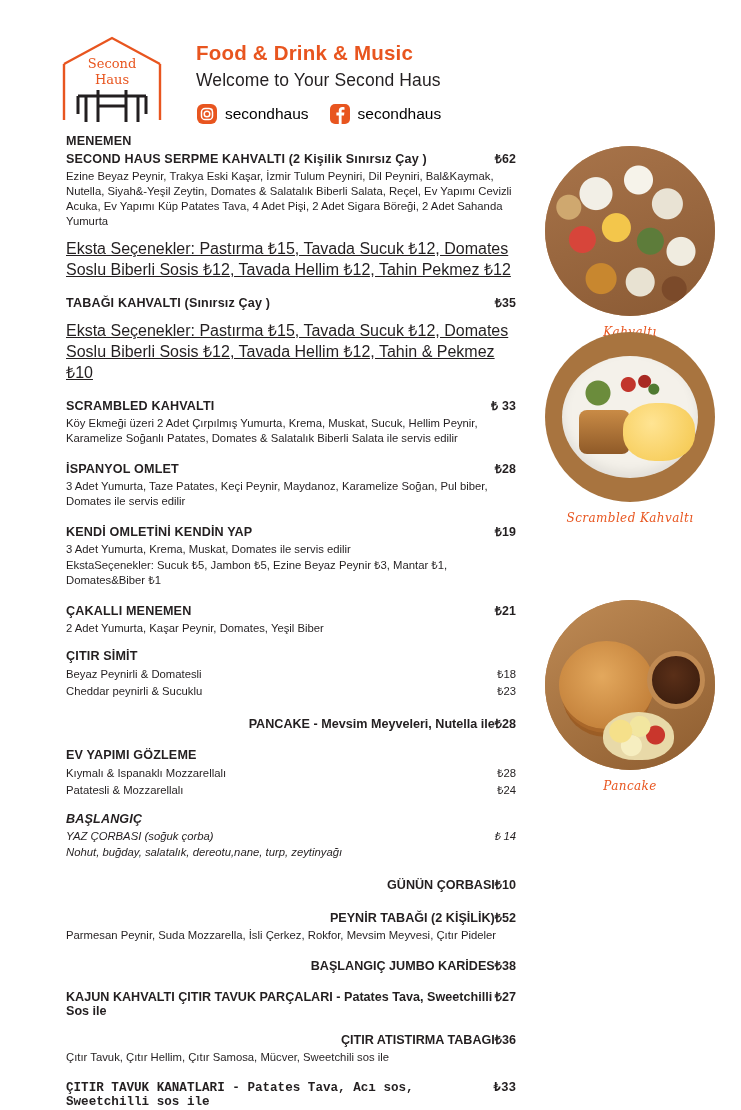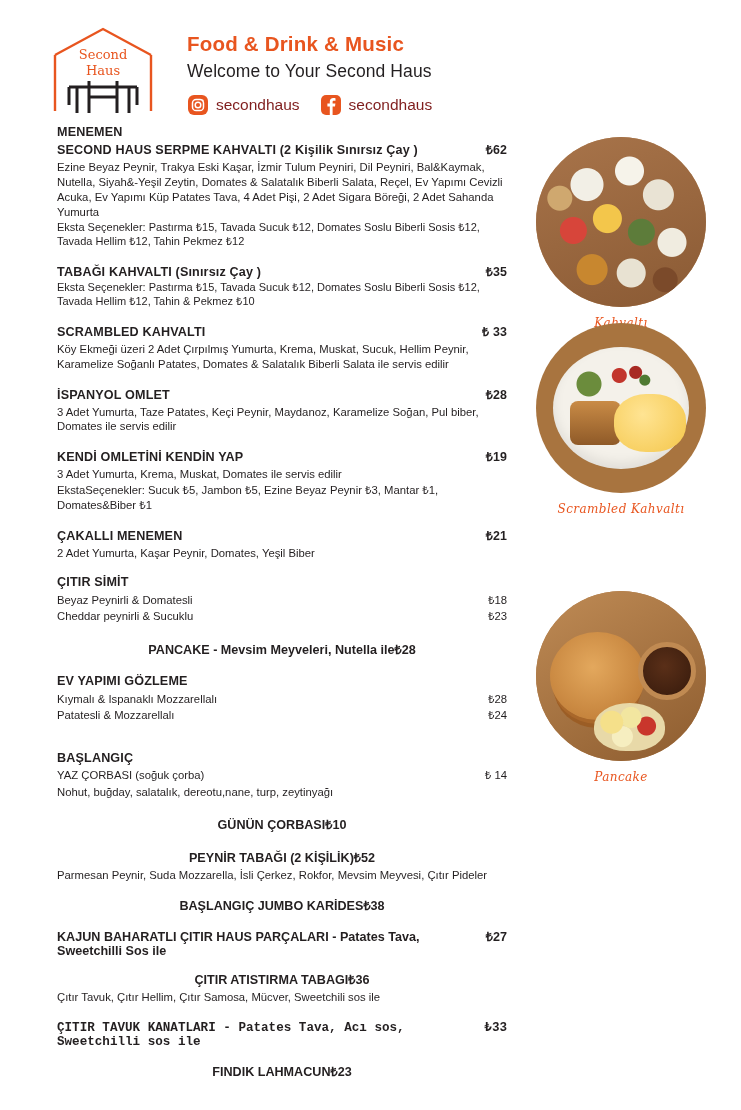--- a/index.html
+++ b/index.html
@@ -13,21 +13,21 @@
     font-family: "Liberation Sans", sans-serif;
     color: #231f20;
     position: relative;
     overflow: hidden;
   }
   .page {
     width: 741px;
     height: 1110px;
     position: relative;
     box-sizing: border-box;
-    padding: 7px;
+    padding: 16px;
   }
 
   
   .header {
     display: flex;
     align-items: flex-start;
     padding: 14px 0 0 40px;
     height: 118px;
     box-sizing: border-box;
   }
@@ -61,21 +61,21 @@
     margin-top: 12px;
     gap: 20px;
   }
   .social {
     display: flex;
     align-items: center;
     gap: 7px;
   }
   .social-label {
     font-size: 15.5px;
-    color: #7f1d1d;
+    color: #000000;
   }
   .ig-icon, .fb-icon { display: block; }
 
   
   .body-wrap {
     display: flex;
     padding: 0 0 0 0;
   }
   .menu-col {
     width: 500px;
@@ -109,37 +109,38 @@
     white-space: nowrap;
   }
   .desc {
     font-size: 11.3px;
     line-height: 1.32;
     margin-top: 2px;
     color: #231f20;
   }
   .desc.tight { margin-top: 1px; }
   .opt {
-    font-size: 11px;
+    font-size: 16px;
     line-height: 1.32;
-    margin-top: 0;
+    margin-top: 9px;
+    text-decoration: underline;
   }
   .sub-rows { margin-top: 3px; }
   .sub-row {
     display: flex;
     justify-content: space-between;
     font-size: 11.3px;
     line-height: 1.45;
   }
   .sub-row .p { white-space: nowrap; }
 
   .simple {
     display: flex;
     align-items: baseline;
-    justify-content: center;
+    justify-content: flex-end;
     font-weight: bold;
     font-size: 12.6px;
     margin-bottom: 2px;
   }
 
   
   .photo-item {
     position: absolute;
     left: 4px;
     width: 220px;
@@ -380,21 +381,21 @@
             <span>Kıymalı &amp; Ispanaklı Mozzarellalı</span>
             <span class="p">₺28</span>
           </div>
           <div class="sub-row">
             <span>Patatesli &amp; Mozzarellalı</span>
             <span class="p">₺24</span>
           </div>
         </div>
       </div>
 
-      <div class="section" style="margin-top:28px;">
+      <div class="section" style="margin-top:14px;font-style:italic;">
         <div class="sec-head">
           <span class="title">BAŞLANGIÇ</span>
         </div>
         <div class="sub-row" style="margin-top:2px;">
           <span>YAZ ÇORBASI (soğuk çorba)</span>
           <span class="p">₺ 14</span>
         </div>
         <div class="desc tight">Nohut, buğday, salatalık, dereotu,nane, turp, zeytinyağı</div>
       </div>
 
@@ -415,21 +416,21 @@
 
       <div class="section" style="margin-top:14px;">
         <div class="simple">
           <span>BAŞLANGIÇ JUMBO KARİDES</span>
           <span>₺38</span>
         </div>
       </div>
 
       <div class="section" style="margin-top:14px;">
         <div class="simple">
-          <span>KAJUN BAHARATLI ÇITIR HAUS  PARÇALARI - Patates Tava, Sweetchilli Sos ile</span>
+          <span>KAJUN KAHVALTI ÇITIR TAVUK  PARÇALARI - Patates Tava, Sweetchilli Sos ile</span>
           <span>₺27</span>
         </div>
       </div>
 
       <div class="section" style="margin-top:6px;">
         <div class="simple">
           <span>ÇITIR ATISTIRMA TABAGI</span>
           <span>₺36</span>
         </div>
         <div class="desc tight">Çıtır Tavuk, Çıtır Hellim, Çıtır Samosa, Mücver, Sweetchili sos ile</div>

